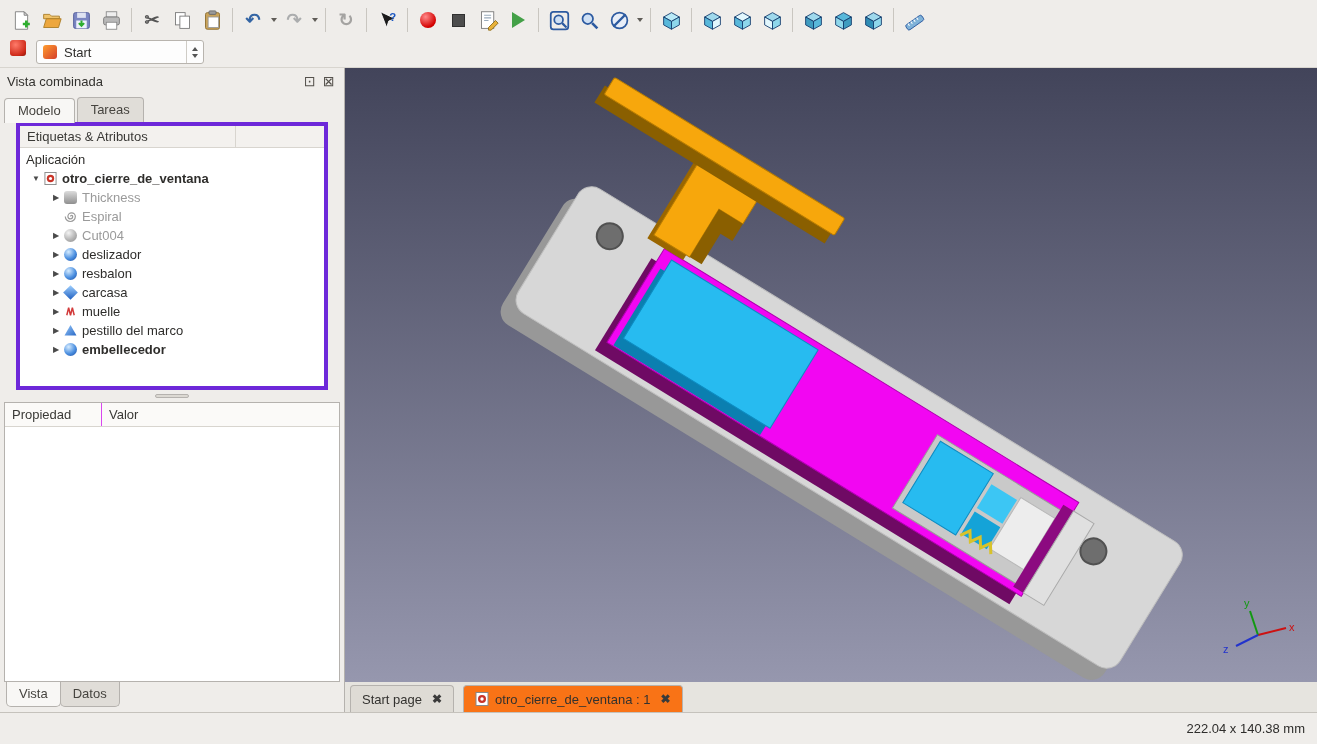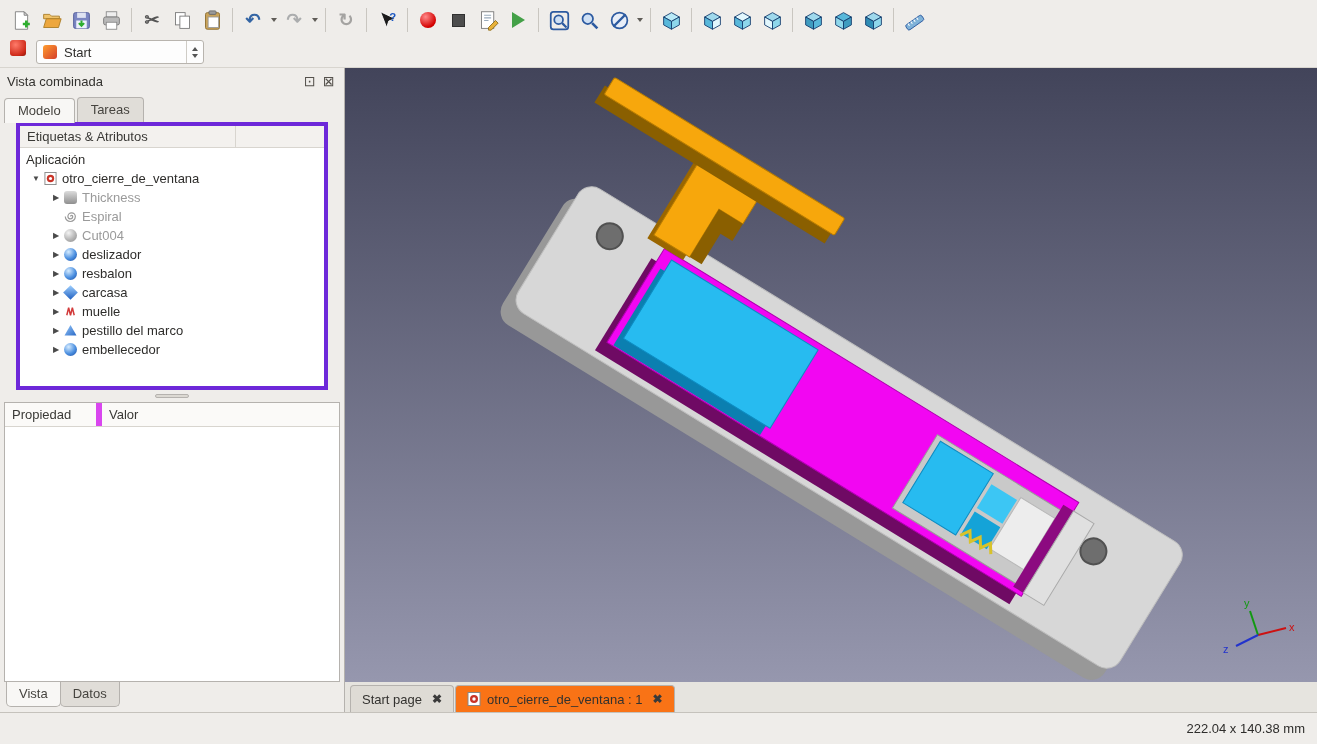--- a/index.html
+++ b/index.html
@@ -43,44 +43,44 @@
   .tree-colhdr .c1{width:216px;padding:3px 7px;border-right:1px solid #d8d5cf;color:#3a3936}
   .tree-rows{flex:1;overflow:hidden;padding-top:2px}
   .trow{display:flex;align-items:center;height:19px;white-space:nowrap}
   .trow .exp{width:16px;text-align:center;font-size:8px;color:#4a4a4a;flex:none}
   .tico{width:13px;height:13px;margin-right:5px;flex:none}
   .tico svg{width:13px;height:13px;display:block}
   .lvl0{padding-left:6px}
   .lvl1{padding-left:8px}
   .lvl2{padding-left:28px}
   .dim{color:#9a9a9a}
-  .bold{font-weight:normal}
+  .bold{font-weight:bold}
   .ico-sphere-blue{border-radius:50%;background:radial-gradient(circle at 35% 30%,#d6ecff,#4b8fe0 55%,#17479e)}
   .ico-sphere-gray{border-radius:50%;background:radial-gradient(circle at 35% 30%,#f3f3f3,#b5b5b5 55%,#8a8a8a)}
   .ico-gray-box{border-radius:3px;background:linear-gradient(180deg,#dcdcdc,#8f8f8f)}
   .ico-cylinder{border-radius:50%/22%;background:linear-gradient(90deg,#1d3f8a,#8fb4f0 42%,#1d3f8a)}
   .ico-diamond{transform:rotate(45deg) scale(.8);background:linear-gradient(135deg,#9fd0ff,#1f5fc0)}
   .ico-wedge{clip-path:polygon(50% 8%,96% 88%,4% 88%);background:linear-gradient(135deg,#9fd0ff,#1f5fc0)}
   .splitter{height:12px;display:flex;align-items:center;justify-content:center;flex:none}
   .splitter .grip{width:34px;height:4px;border-radius:2px;background:#dcd9d3;border:1px solid #b5b2ae}
   .propbox{margin:0 4px;flex:1;border:1px solid #b5b2ae;background:#fff;display:flex;flex-direction:column;min-height:0}
   .prop-hdr{display:flex;border-bottom:1px solid #d8d5cf;background:#fbfaf8;flex:none}
   .prop-hdr div{padding:4px 7px;color:#3a3936}
-  .prop-hdr .c1{width:97px;border-right:6px solid #d946ef}
+  .prop-hdr .c1{width:97px;border-right:1px solid #d946ef}
   .prop-body{flex:1;background:#fff}
   .btabs{height:30px;display:flex;align-items:flex-start;padding-left:6px;flex:none}
   .btab{padding:4px 12px 5px;border:1px solid #b5b2ae;border-top:none;border-radius:0 0 5px 5px;background:#e0ddd8;color:#46443f;margin-right:-1px}
   .btab.active{background:#f8f7f5}
 
   
   .vpcol{flex:1;display:flex;flex-direction:column;min-width:0}
   .scene-wrap{height:614px;position:relative;flex:none}
   svg.scene{display:block;width:100%;height:100%}
   .vtabs{height:30px;background:#e6e4df;display:flex;align-items:flex-end;padding-left:5px;flex:none}
-  .vtab{height:27px;display:flex;align-items:center;padding:4px 11px;border:1px solid #b5b2ae;border-bottom:none;border-radius:4px 4px 0 0;margin-right:1px;background:#dedbd5;color:#33322f}
+  .vtab{height:27px;display:flex;align-items:center;padding:4px 11px;border:1px solid #b5b2ae;border-bottom:none;border-radius:4px 4px 0 0;margin-right:9px;background:#dedbd5;color:#33322f}
   .vtab.active{background:#f97316}
   .vtab .close{margin-left:10px;font-size:12px;color:#3a3a3a;font-weight:bold}
   .vtab .docicon{width:14px;height:14px;margin-right:6px}
   .vtab .docicon svg{width:14px;height:14px;display:block}
 
   
   .statusbar{height:32px;border-top:1px solid #c5c2bc;background:#efedea;display:flex;align-items:center;justify-content:flex-end;padding:0 12px;flex:none}
 </style>
 </head>
 <body>

